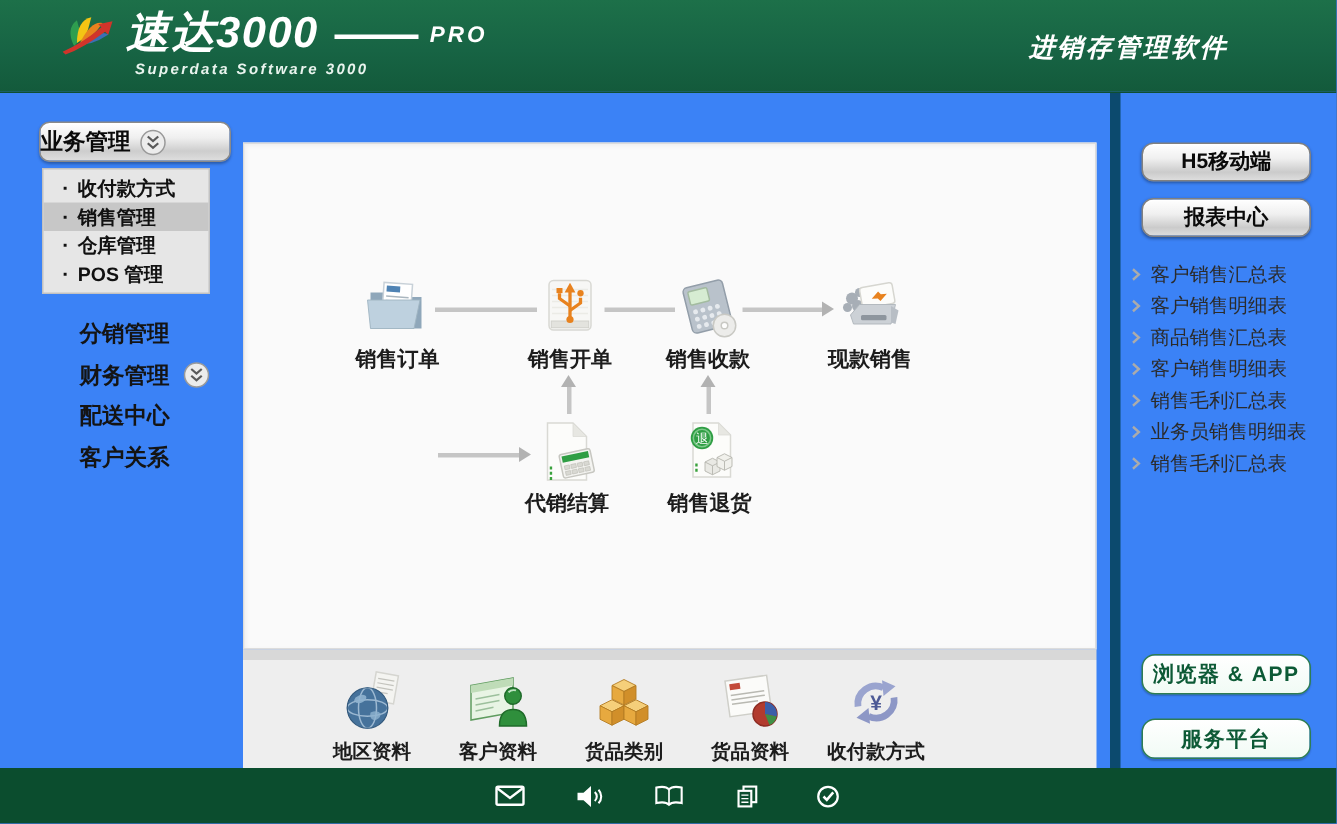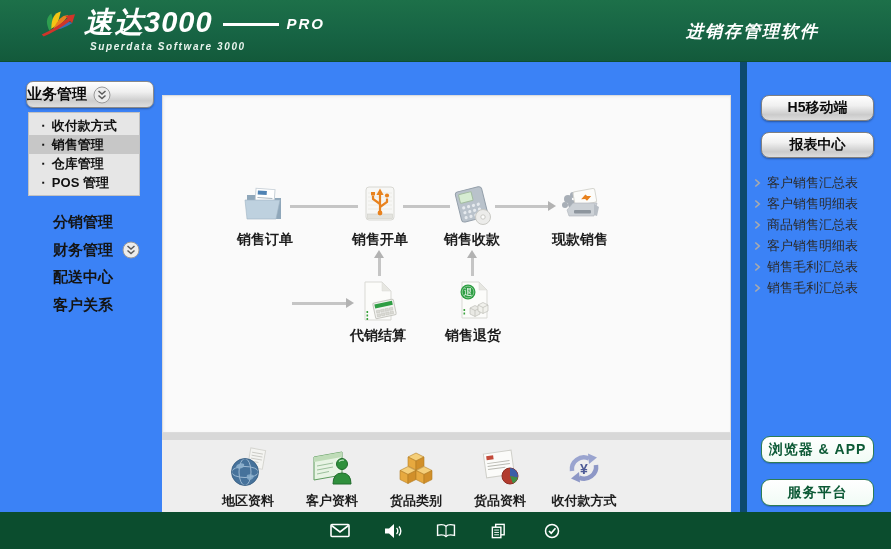--- a/index.html
+++ b/index.html
@@ -425,20 +425,26 @@
       <div class="report-item">
         <svg width="7" height="10" viewBox="0 0 8 10">
             <path d="M1.5 1 L6 5 L1.5 9" stroke="#ababab" stroke-width="1.8" fill="none"></path>
           </svg>
         <span>销售毛利汇总表</span>
       </div>
       <div class="report-item">
         <svg width="7" height="10" viewBox="0 0 8 10">
             <path d="M1.5 1 L6 5 L1.5 9" stroke="#ababab" stroke-width="1.8" fill="none"></path>
           </svg>
+        <span>业务员销售明细表</span>
+      </div>
+      <div class="report-item">
+        <svg width="7" height="10" viewBox="0 0 8 10">
+            <path d="M1.5 1 L6 5 L1.5 9" stroke="#ababab" stroke-width="1.8" fill="none"></path>
+          </svg>
         <span>销售毛利汇总表</span>
       </div>
     </div>
 
     <div class="btn-green btn-browser">
       <span>浏览器 &amp; APP</span>
     </div>
     <div class="btn-green btn-service">
       <span>服务平台</span>
     </div>

